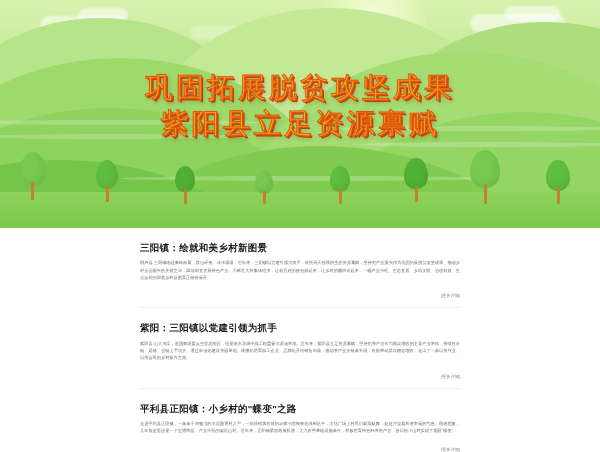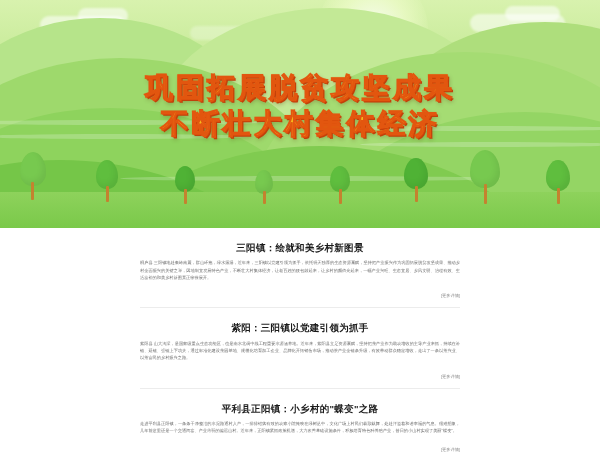--- a/index.html
+++ b/index.html
@@ -90,21 +90,21 @@
   
   .title-wrap {
     position: absolute;
     left: 0; top: 70px;
     width: 600px;
     text-align: center;
     z-index: 6;
   }
   .title-line {
     font-family: "Liberation Serif", serif;
-    font-weight: bold;
+    font-weight: normal;
     letter-spacing: 3px;
     line-height: 1.28;
     color: #f5b61d;
     -webkit-text-stroke: 1px #e2560f;
     text-shadow:
       0 0 1px #e2560f,
       1px 1px 0 #d8490c,
       2px 2px 0 #c1400a,
       2px 3px 4px rgba(90,30,0,0.35);
   }
@@ -119,21 +119,20 @@
     background: #ffffff;
   }
   .article { margin-bottom: 14px; }
   .article-title {
     font-size: 9.5px;
     font-weight: bold;
     color: #1a1a1a;
     letter-spacing: 0.3px;
     margin: 0 0 5px 0;
     line-height: 1.3;
-    text-align: center;
   }
   .article-body {
     font-size: 4.2px;
     line-height: 1.75;
     color: #6d6d6d;
     text-align: justify;
     margin: 0;
   }
   .more-row {
     text-align: right;
@@ -212,21 +211,21 @@
       <div class="crown light" style="width:30px; height:38px;"></div>
       <div class="trunk" style="left:13.5px; top:34px; width:3px; height:20px;"></div>
     </div>
     <div class="tree" style="left:546px; top:160px; width:24px; height:44px;">
       <div class="crown" style="width:24px; height:31px;"></div>
       <div class="trunk" style="left:10.5px; top:28px; width:3px; height:16px;"></div>
     </div>
 
     <div class="title-wrap">
       <div class="title-line l1">巩固拓展脱贫攻坚成果</div>
-      <div class="title-line l2">不断壮大村集体经济</div>
+      <div class="title-line l2">紫阳县立足资源禀赋</div>
     </div>
   </div>
 
   <div class="content">
 
     <div class="article">
       <h3 class="article-title">三阳镇：绘就和美乡村新图景</h3>
       <p class="article-body">桐庐县 三阳镇地处秦岭南麓，群山环抱，绿水潺潺，近年来，三阳镇以党建引领为抓手，依托得天独厚的生态资源禀赋，坚持把产业振兴作为巩固拓展脱贫攻坚成果、推动乡村全面振兴的关键之举，因地制宜发展特色产业，不断壮大村集体经济，让老百姓的腰包鼓起来，让乡村的颜值亮起来，一幅产业兴旺、生态宜居、乡风文明、治理有效、生活富裕的和美乡村新图景正徐徐展开。</p>
       <div class="more-row">
         <a class="more-link" href="#">[更多详情]</a>

